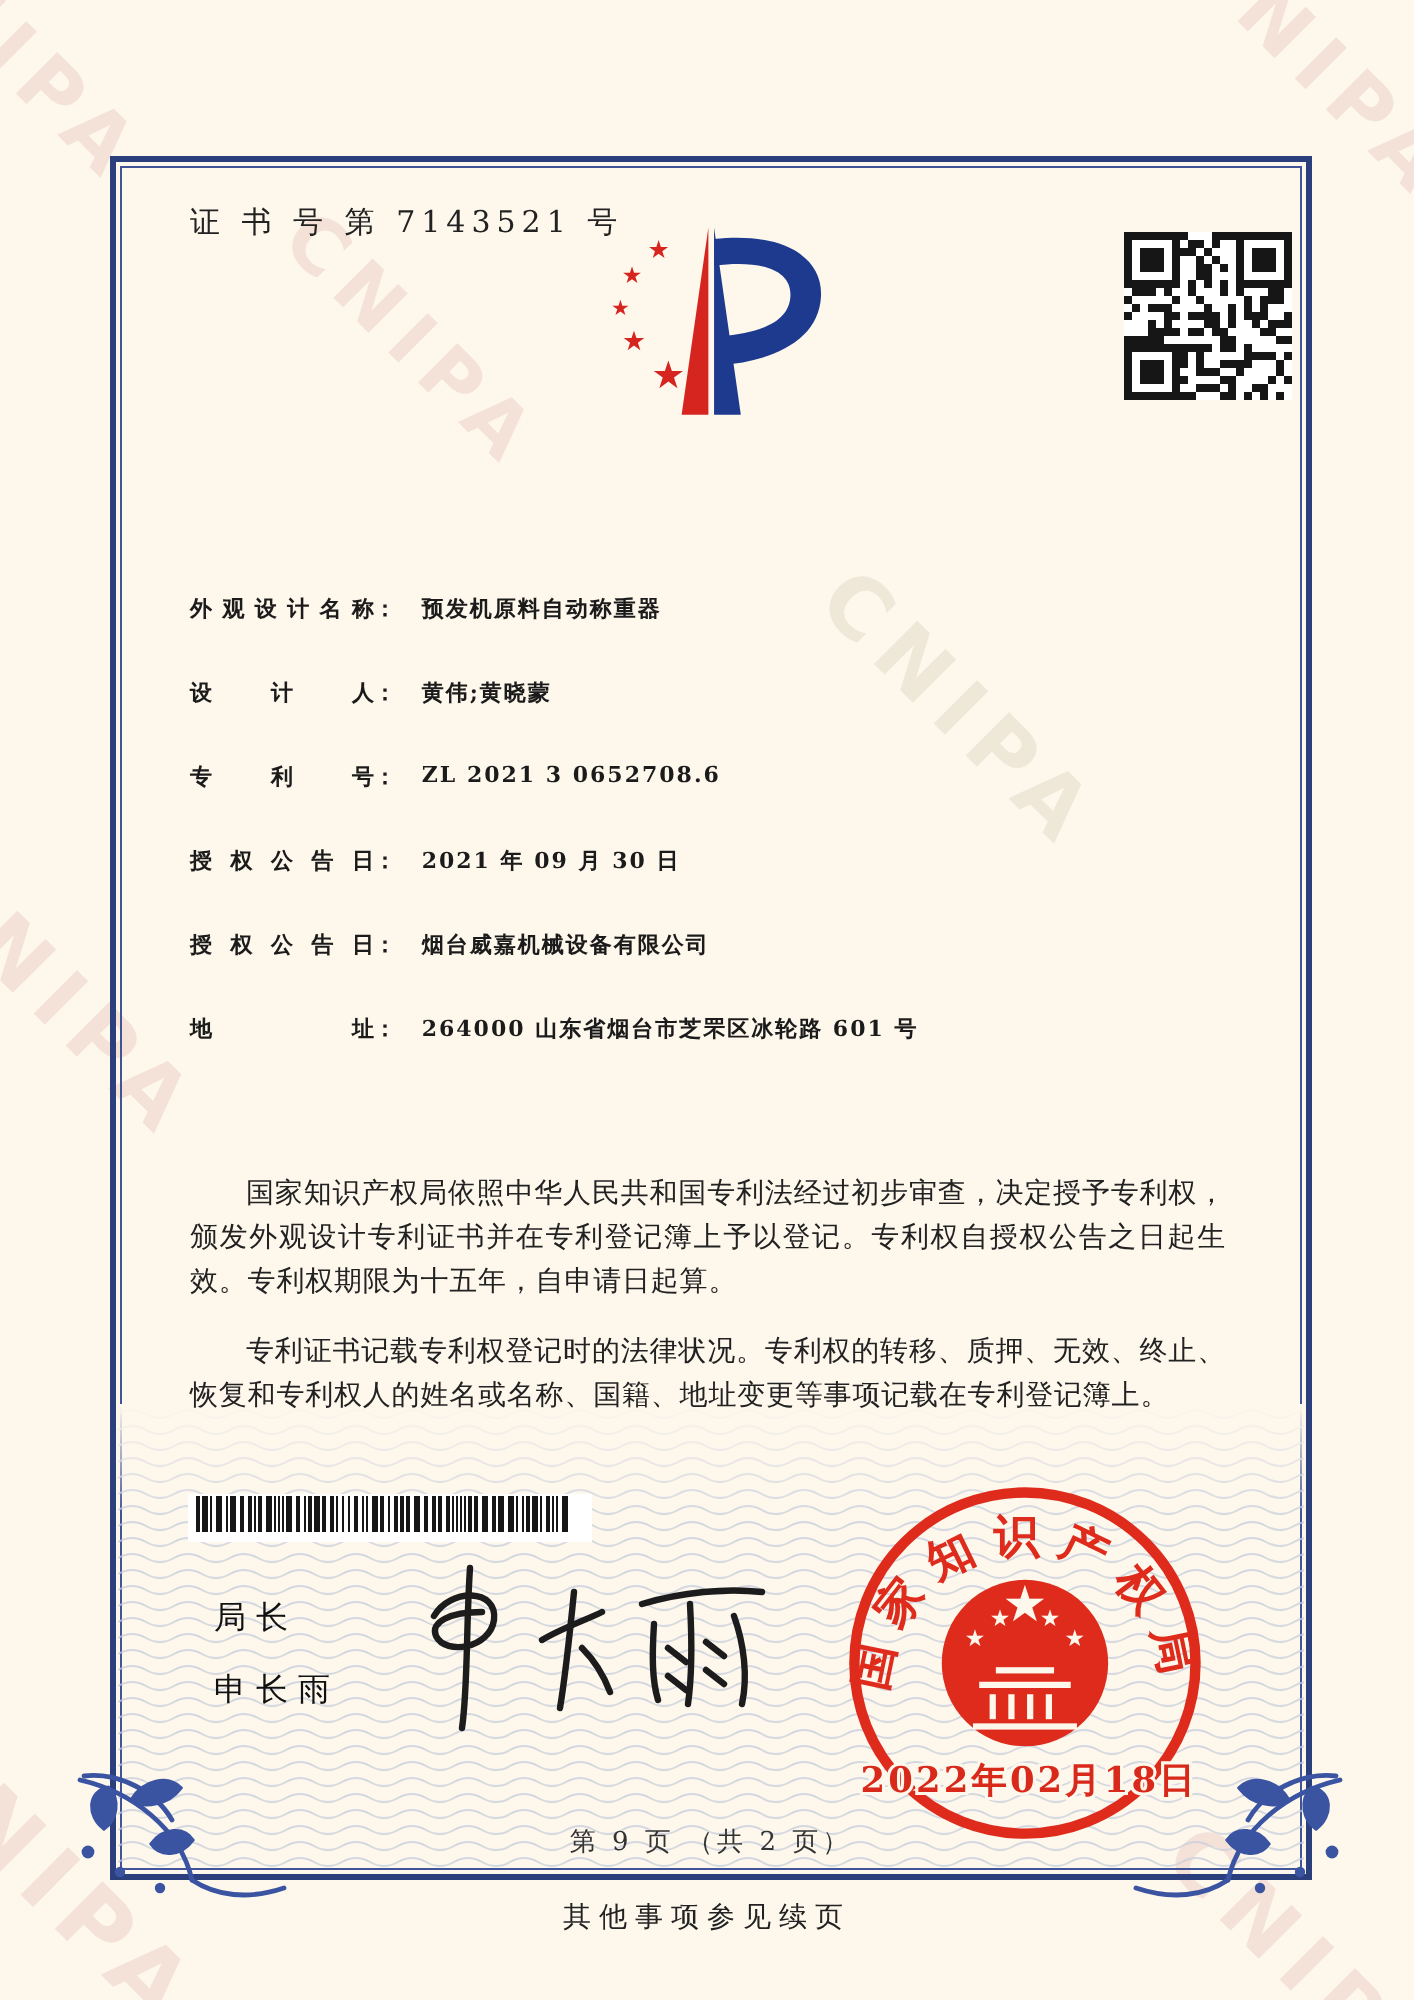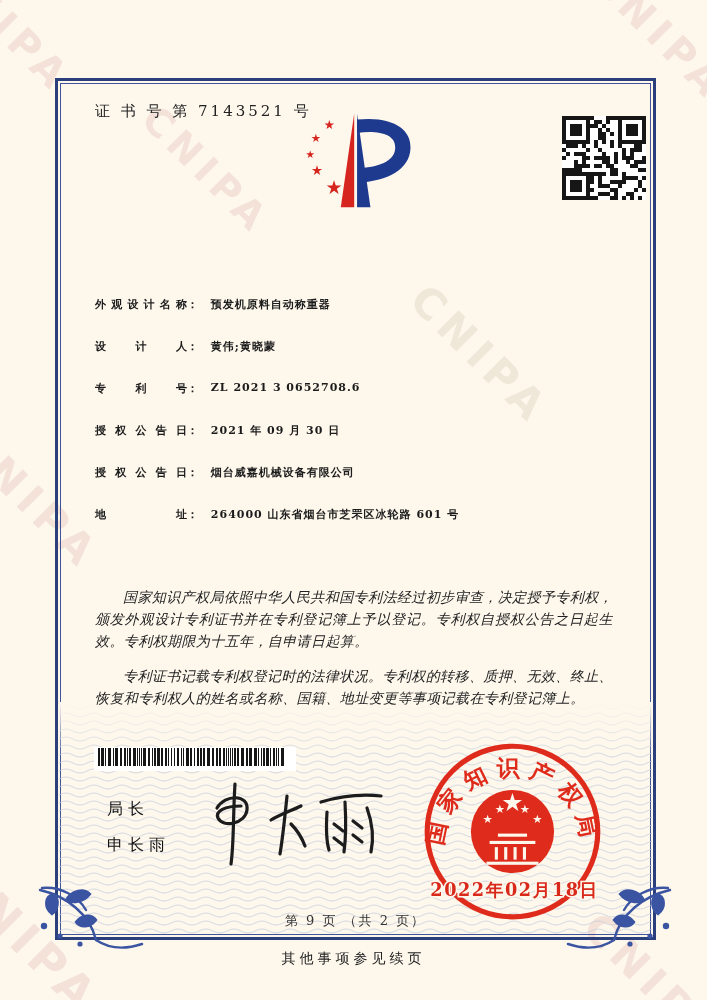--- a/index.html
+++ b/index.html
@@ -31,21 +31,21 @@
 
   .fields{position:absolute;left:95px;top:297px;width:520px;z-index:5;}
   .frow{height:20px;margin-bottom:22px;font-size:11px;font-weight:600;color:#1b1b1b;white-space:nowrap;}
   .flabel{display:inline-block;width:92px;text-align:justify;text-align-last:justify;vertical-align:top;}
   .fcolon{display:inline-block;vertical-align:top;}
   .fvalue{display:inline-block;margin-left:9px;letter-spacing:1px;vertical-align:top;}
   .fgroup2{display:inline-block;margin-left:42px;}
 
   .paras{position:absolute;left:95px;top:586px;width:518px;z-index:5;
          font-size:14px;line-height:22px;color:#222;text-align:justify;letter-spacing:0.4px;}
-  .paras p{margin:0;text-indent:2em;font-style:italic;}
+  .paras p{margin:0;text-indent:2em;}
   .paras p + p{margin-top:13px;}
 
   
   .waves{position:absolute;left:59px;top:702px;width:593px;height:235px;overflow:hidden;z-index:4;}
   .waves .fade{position:absolute;left:0;top:0;width:100%;height:55px;
                background:linear-gradient(#fdf7ec,rgba(253,247,236,0));}
 
   .barcode{position:absolute;left:94px;top:747px;width:202px;height:24px;background:#fff;
            z-index:5;display:flex;align-items:center;padding-left:4px;box-sizing:border-box;}
   .barcode .bar{display:inline-block;height:18px;background:#161616;}

